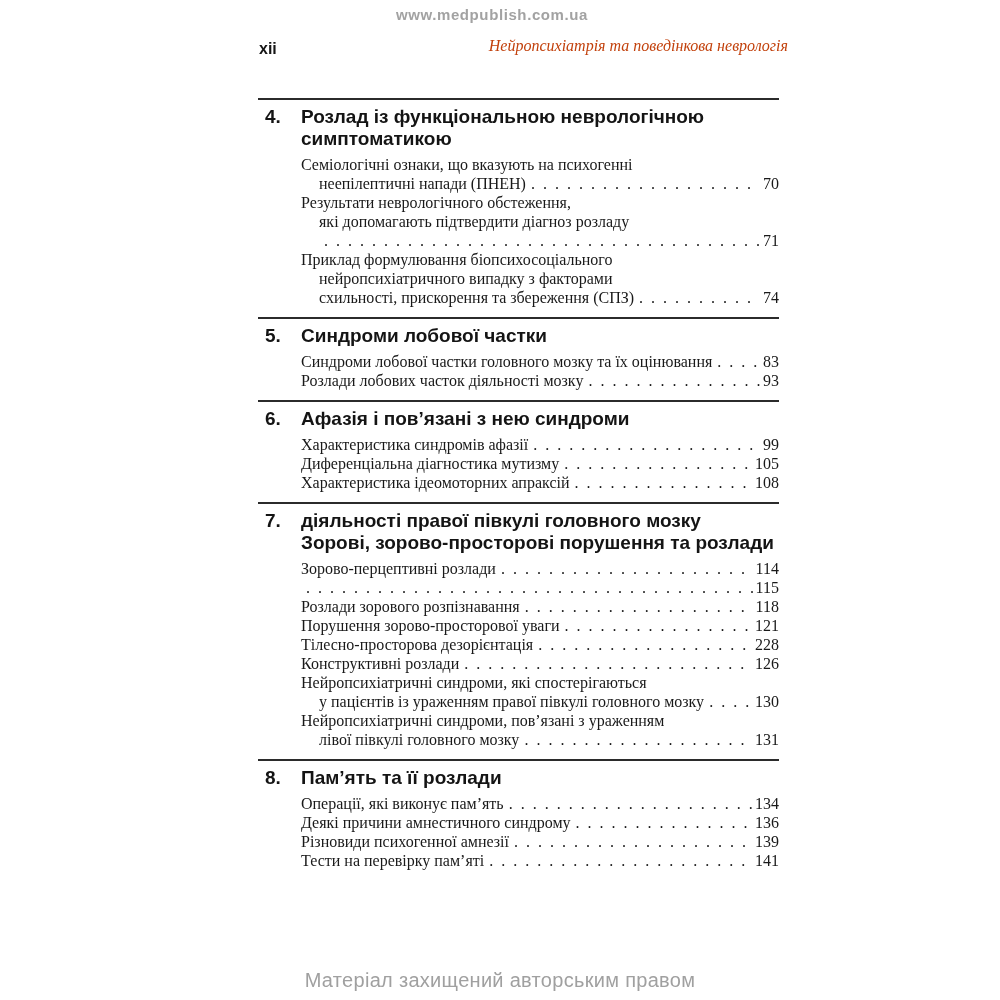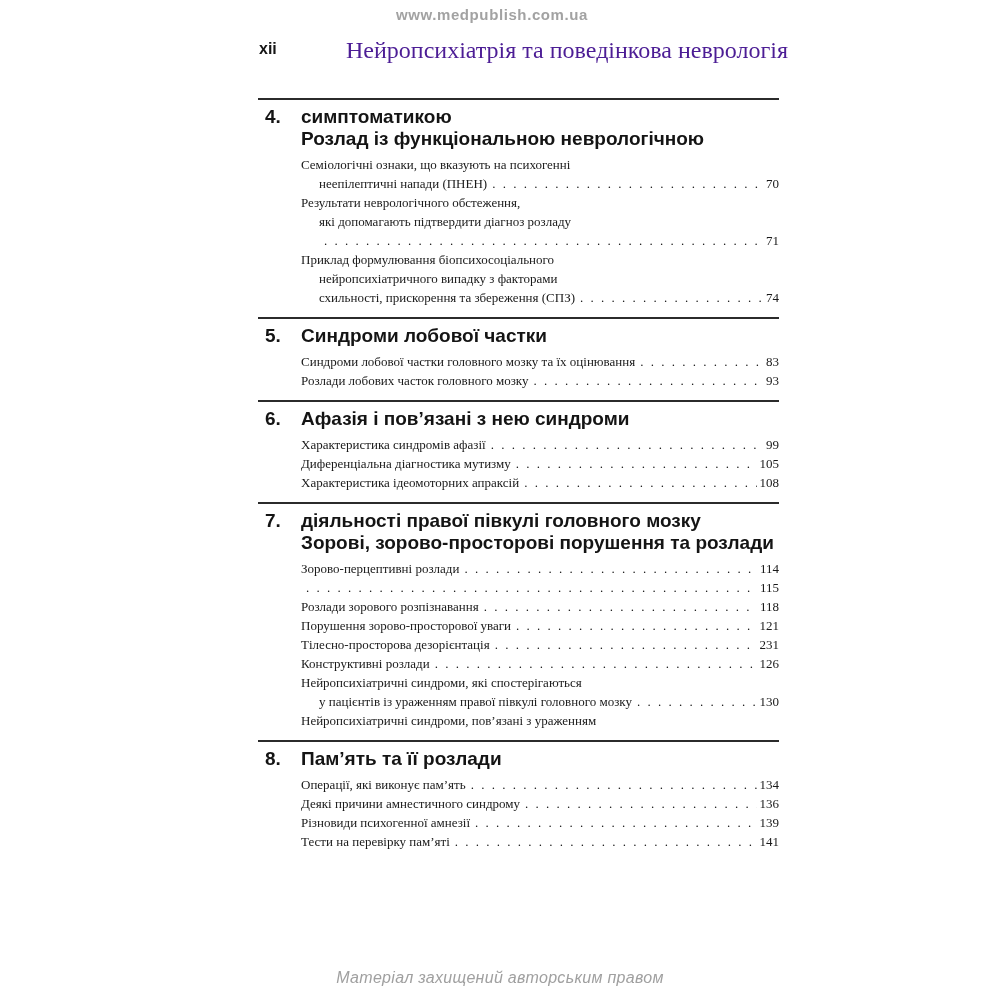--- a/index.html
+++ b/index.html
@@ -29,22 +29,23 @@
     position: absolute; top: 40px; left: 219px;
     font-family: "Liberation Sans", sans-serif;
     font-weight: bold;
     font-size: 16px;
     color: #161616;
     margin-left: 40px;
   }
   .running-title {
     position: absolute; top: 37px; right: 212px;
     font-family: "Liberation Serif", serif;
-    font-size: 24px;
-    color: #4c1d95;
+    font-style: italic;
+    font-size: 16px;
+    color: #c2410c;
     white-space: nowrap;
   }
 
   
   .toc {
     position: absolute; left: 258px; top: 98px; width: 521px;
   }
   .section {
     border-top: 2px solid #2b2b2b;
     padding: 6px 0 10px 0;
@@ -64,21 +65,21 @@
     box-sizing: border-box;
     padding-left: 7px;
   }
   .heading .htitle { flex: 1 1 auto; min-width: 0; }
   .heading .htitle div { white-space: nowrap; }
 
   .entries { }
   .entry {
     padding-left: 43px;
     font-family: "Liberation Serif", serif;
-    font-size: 13px;
+    font-size: 16px;
     line-height: 19px;
     color: #191919;
   }
   .eline { white-space: nowrap; }
   .eline.cont { padding-left: 18px; }
   .eline.last {
     display: flex;
     align-items: baseline;
     white-space: nowrap;
   }
@@ -94,44 +95,43 @@
     content: ". . . . . . . . . . . . . . . . . . . . . . . . . . . . . . . . . . . . . . . . . . . . . . . . . . . . . . . . . . . . . . . . . . . .";
     letter-spacing: 2px;
   }
   .pnum { flex: 0 0 auto; text-align: right; }
 
   
   .footer {
     position: absolute; top: 969px; left: 0; right: 0;
     text-align: center;
     font-family: "Liberation Sans", sans-serif;
-    font-size: 16px;
+    font-size: 20px;
     letter-spacing: 0.3px;
     color: #a0a0a0;
-    font-style: italic;
   }
 </style>
 </head>
 <body>
 
 <div class="page">
 
   <div class="watermark">www.medpublish.com.ua</div>
 
   <div class="folio">xii</div>
 
   <div class="running-title">Нейропсихіатрія та поведінкова неврологія</div>
 
   <div class="toc" id="toc">
       <div class="section">
         <div class="heading">
           <div class="num">4.</div>
           <div class="htitle">
+            <div>Розлад із функціональною неврологічною</div>
             <div>симптоматикою</div>
-            <div>Розлад із функціональною неврологічною</div>
           </div>
         </div>
         <div class="entries">
           <div class="entry">
             <div class="eline">Семіологічні ознаки, що вказують на психогенні</div>
             <div class="eline cont last">
               <span class="etext">неепілептичні напади (ПНЕН)</span>
               <span class="leader"></span>
               <span class="pnum">70</span>
             </div>
@@ -165,21 +165,21 @@
         <div class="entries">
           <div class="entry">
             <div class="eline last">
               <span class="etext">Синдроми лобової частки головного мозку та їх оцінювання</span>
               <span class="leader"></span>
               <span class="pnum">83</span>
             </div>
           </div>
           <div class="entry">
             <div class="eline last">
-              <span class="etext">Розлади лобових часток головного мозку</span>
+              <span class="etext">Розлади лобових часток діяльності мозку</span>
               <span class="leader"></span>
               <span class="pnum">93</span>
             </div>
           </div>
         </div>
       </div>
       <div class="section">
         <div class="heading">
           <div class="num">6.</div>
           <div class="htitle">
@@ -243,40 +243,45 @@
             <div class="eline last">
               <span class="etext">Порушення зорово-просторової уваги</span>
               <span class="leader"></span>
               <span class="pnum">121</span>
             </div>
           </div>
           <div class="entry">
             <div class="eline last">
               <span class="etext">Тілесно-просторова дезорієнтація</span>
               <span class="leader"></span>
-              <span class="pnum">231</span>
+              <span class="pnum">228</span>
             </div>
           </div>
           <div class="entry">
             <div class="eline last">
               <span class="etext">Конструктивні розлади</span>
               <span class="leader"></span>
               <span class="pnum">126</span>
             </div>
           </div>
           <div class="entry">
             <div class="eline">Нейропсихіатричні синдроми, які спостерігаються</div>
             <div class="eline cont last">
               <span class="etext">у пацієнтів із ураженням правої півкулі головного мозку</span>
               <span class="leader"></span>
               <span class="pnum">130</span>
             </div>
           </div>
           <div class="entry">
             <div class="eline">Нейропсихіатричні синдроми, пов’язані з ураженням</div>
+            <div class="eline cont last">
+              <span class="etext">лівої півкулі головного мозку</span>
+              <span class="leader"></span>
+              <span class="pnum">131</span>
+            </div>
           </div>
         </div>
       </div>
       <div class="section">
         <div class="heading">
           <div class="num">8.</div>
           <div class="htitle">
             <div>Пам’ять та її розлади</div>
           </div>
         </div>

